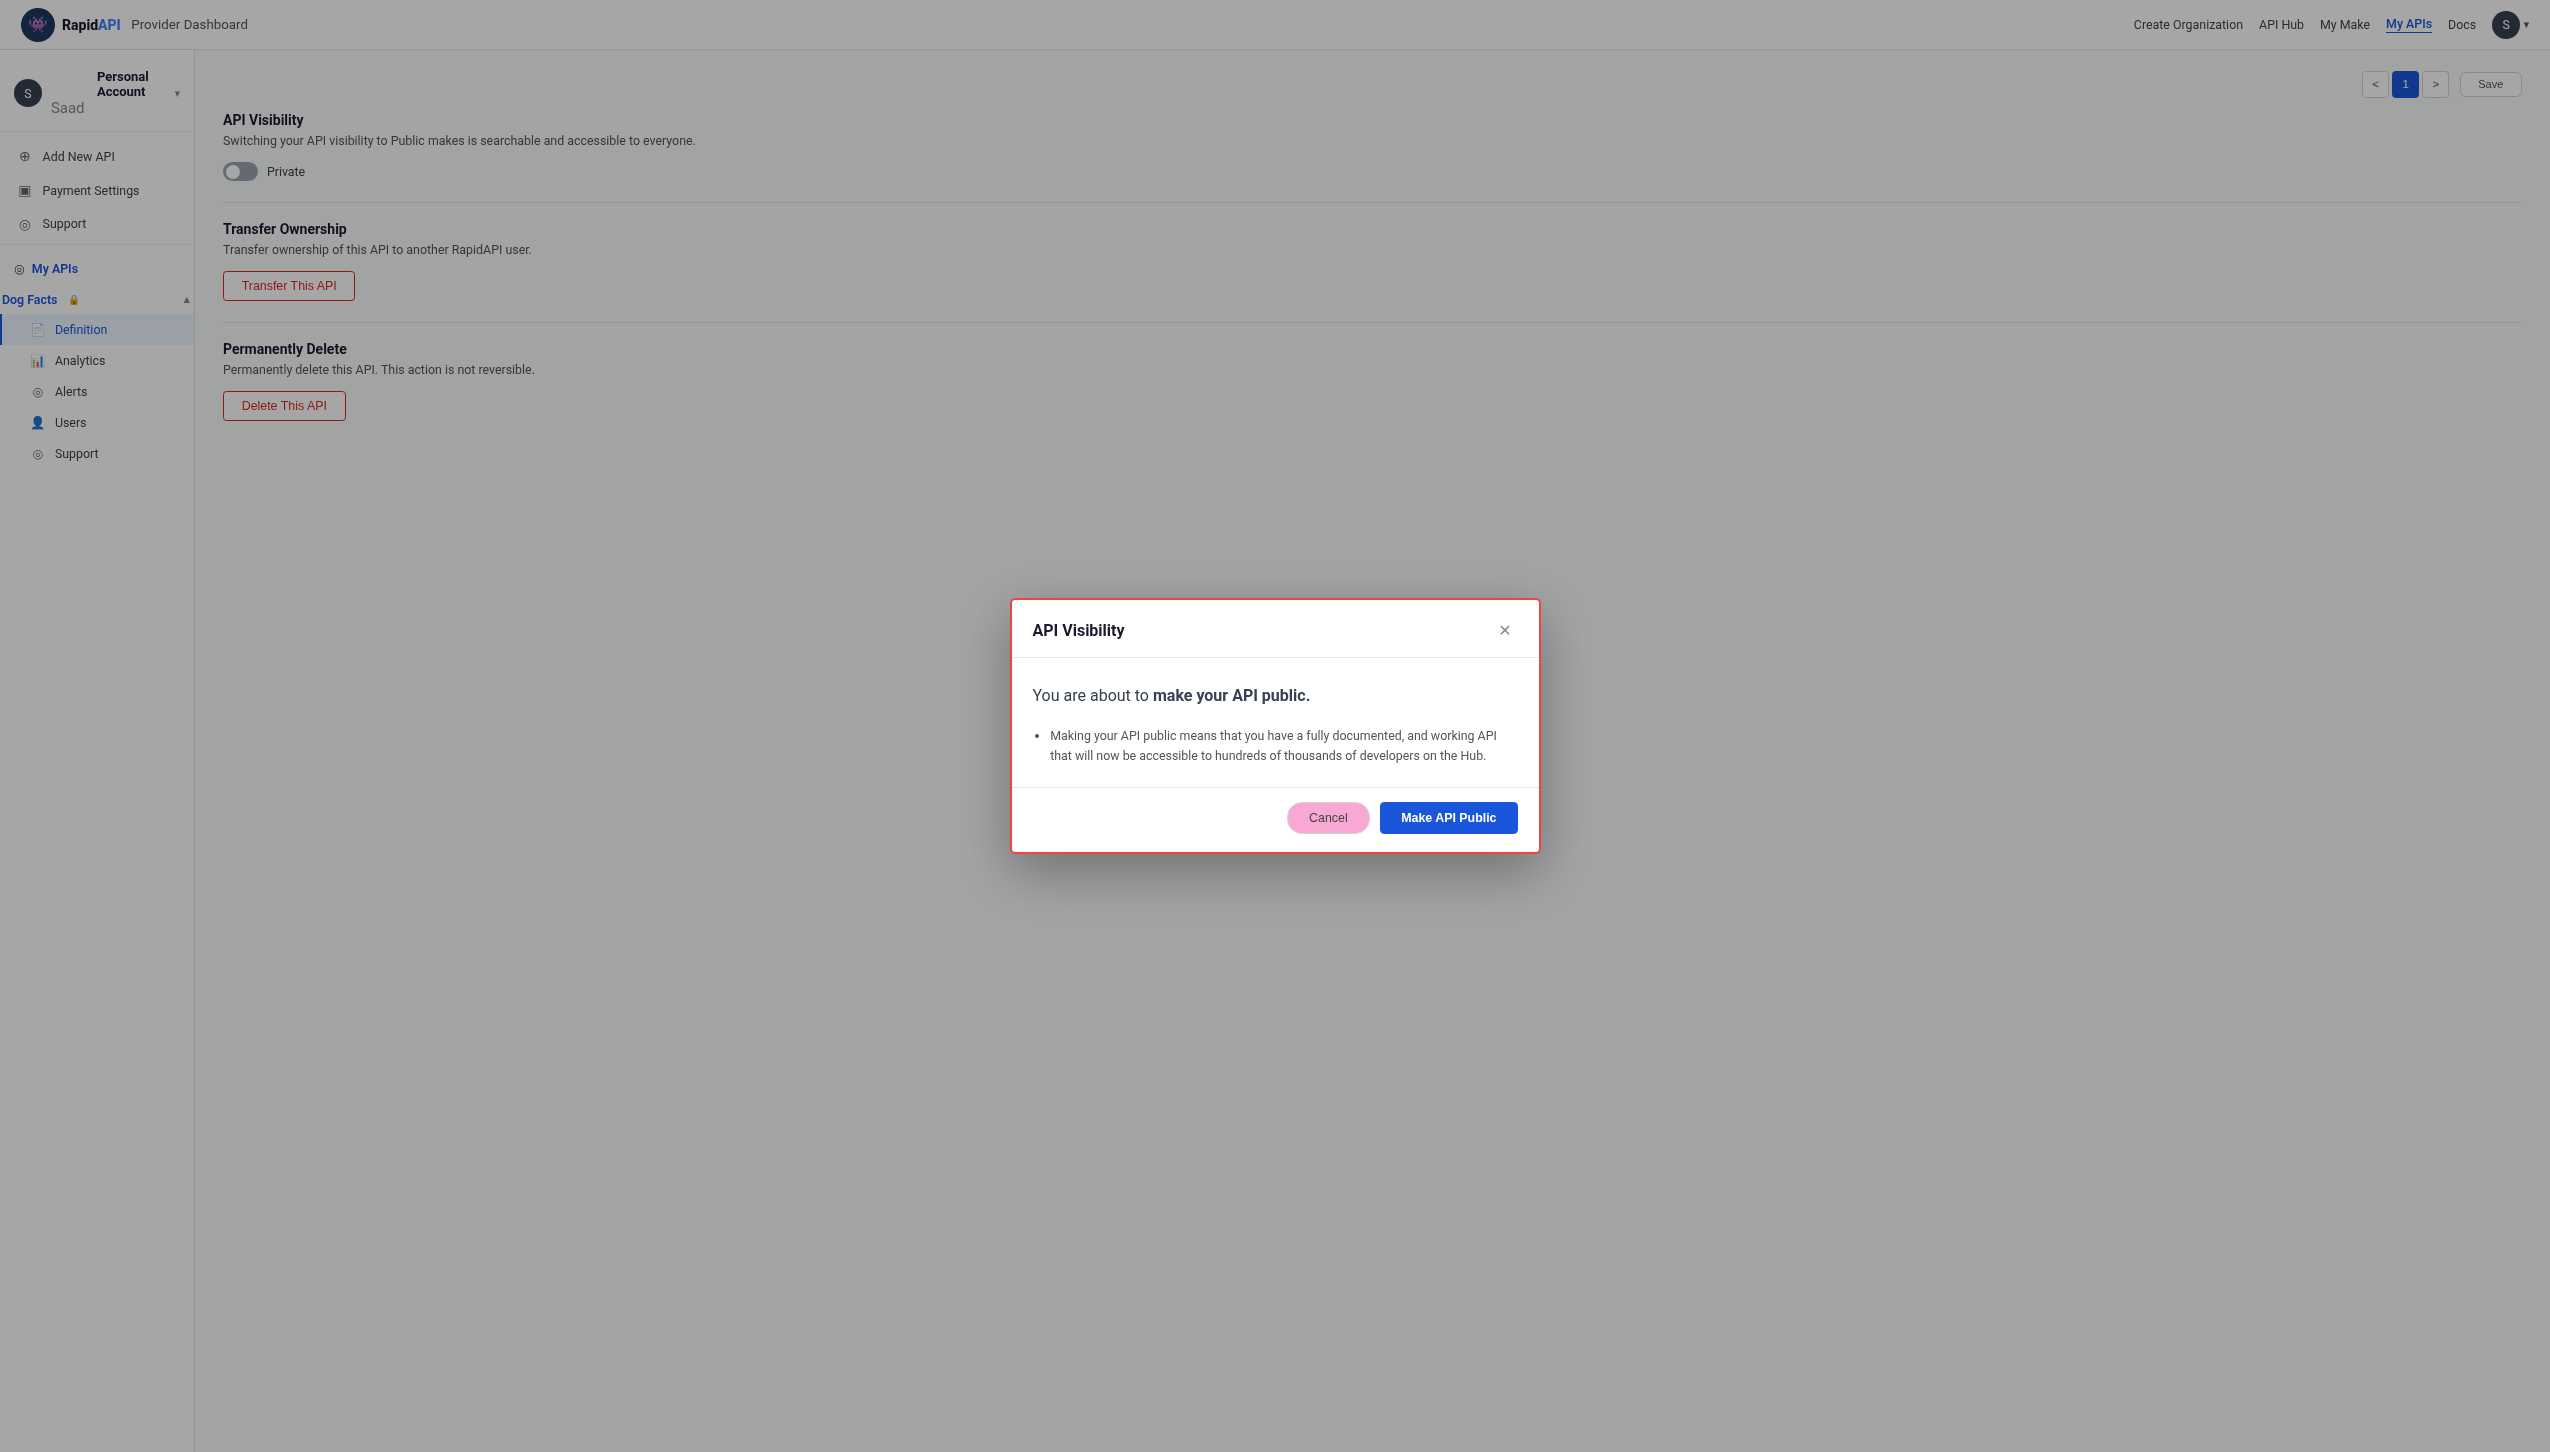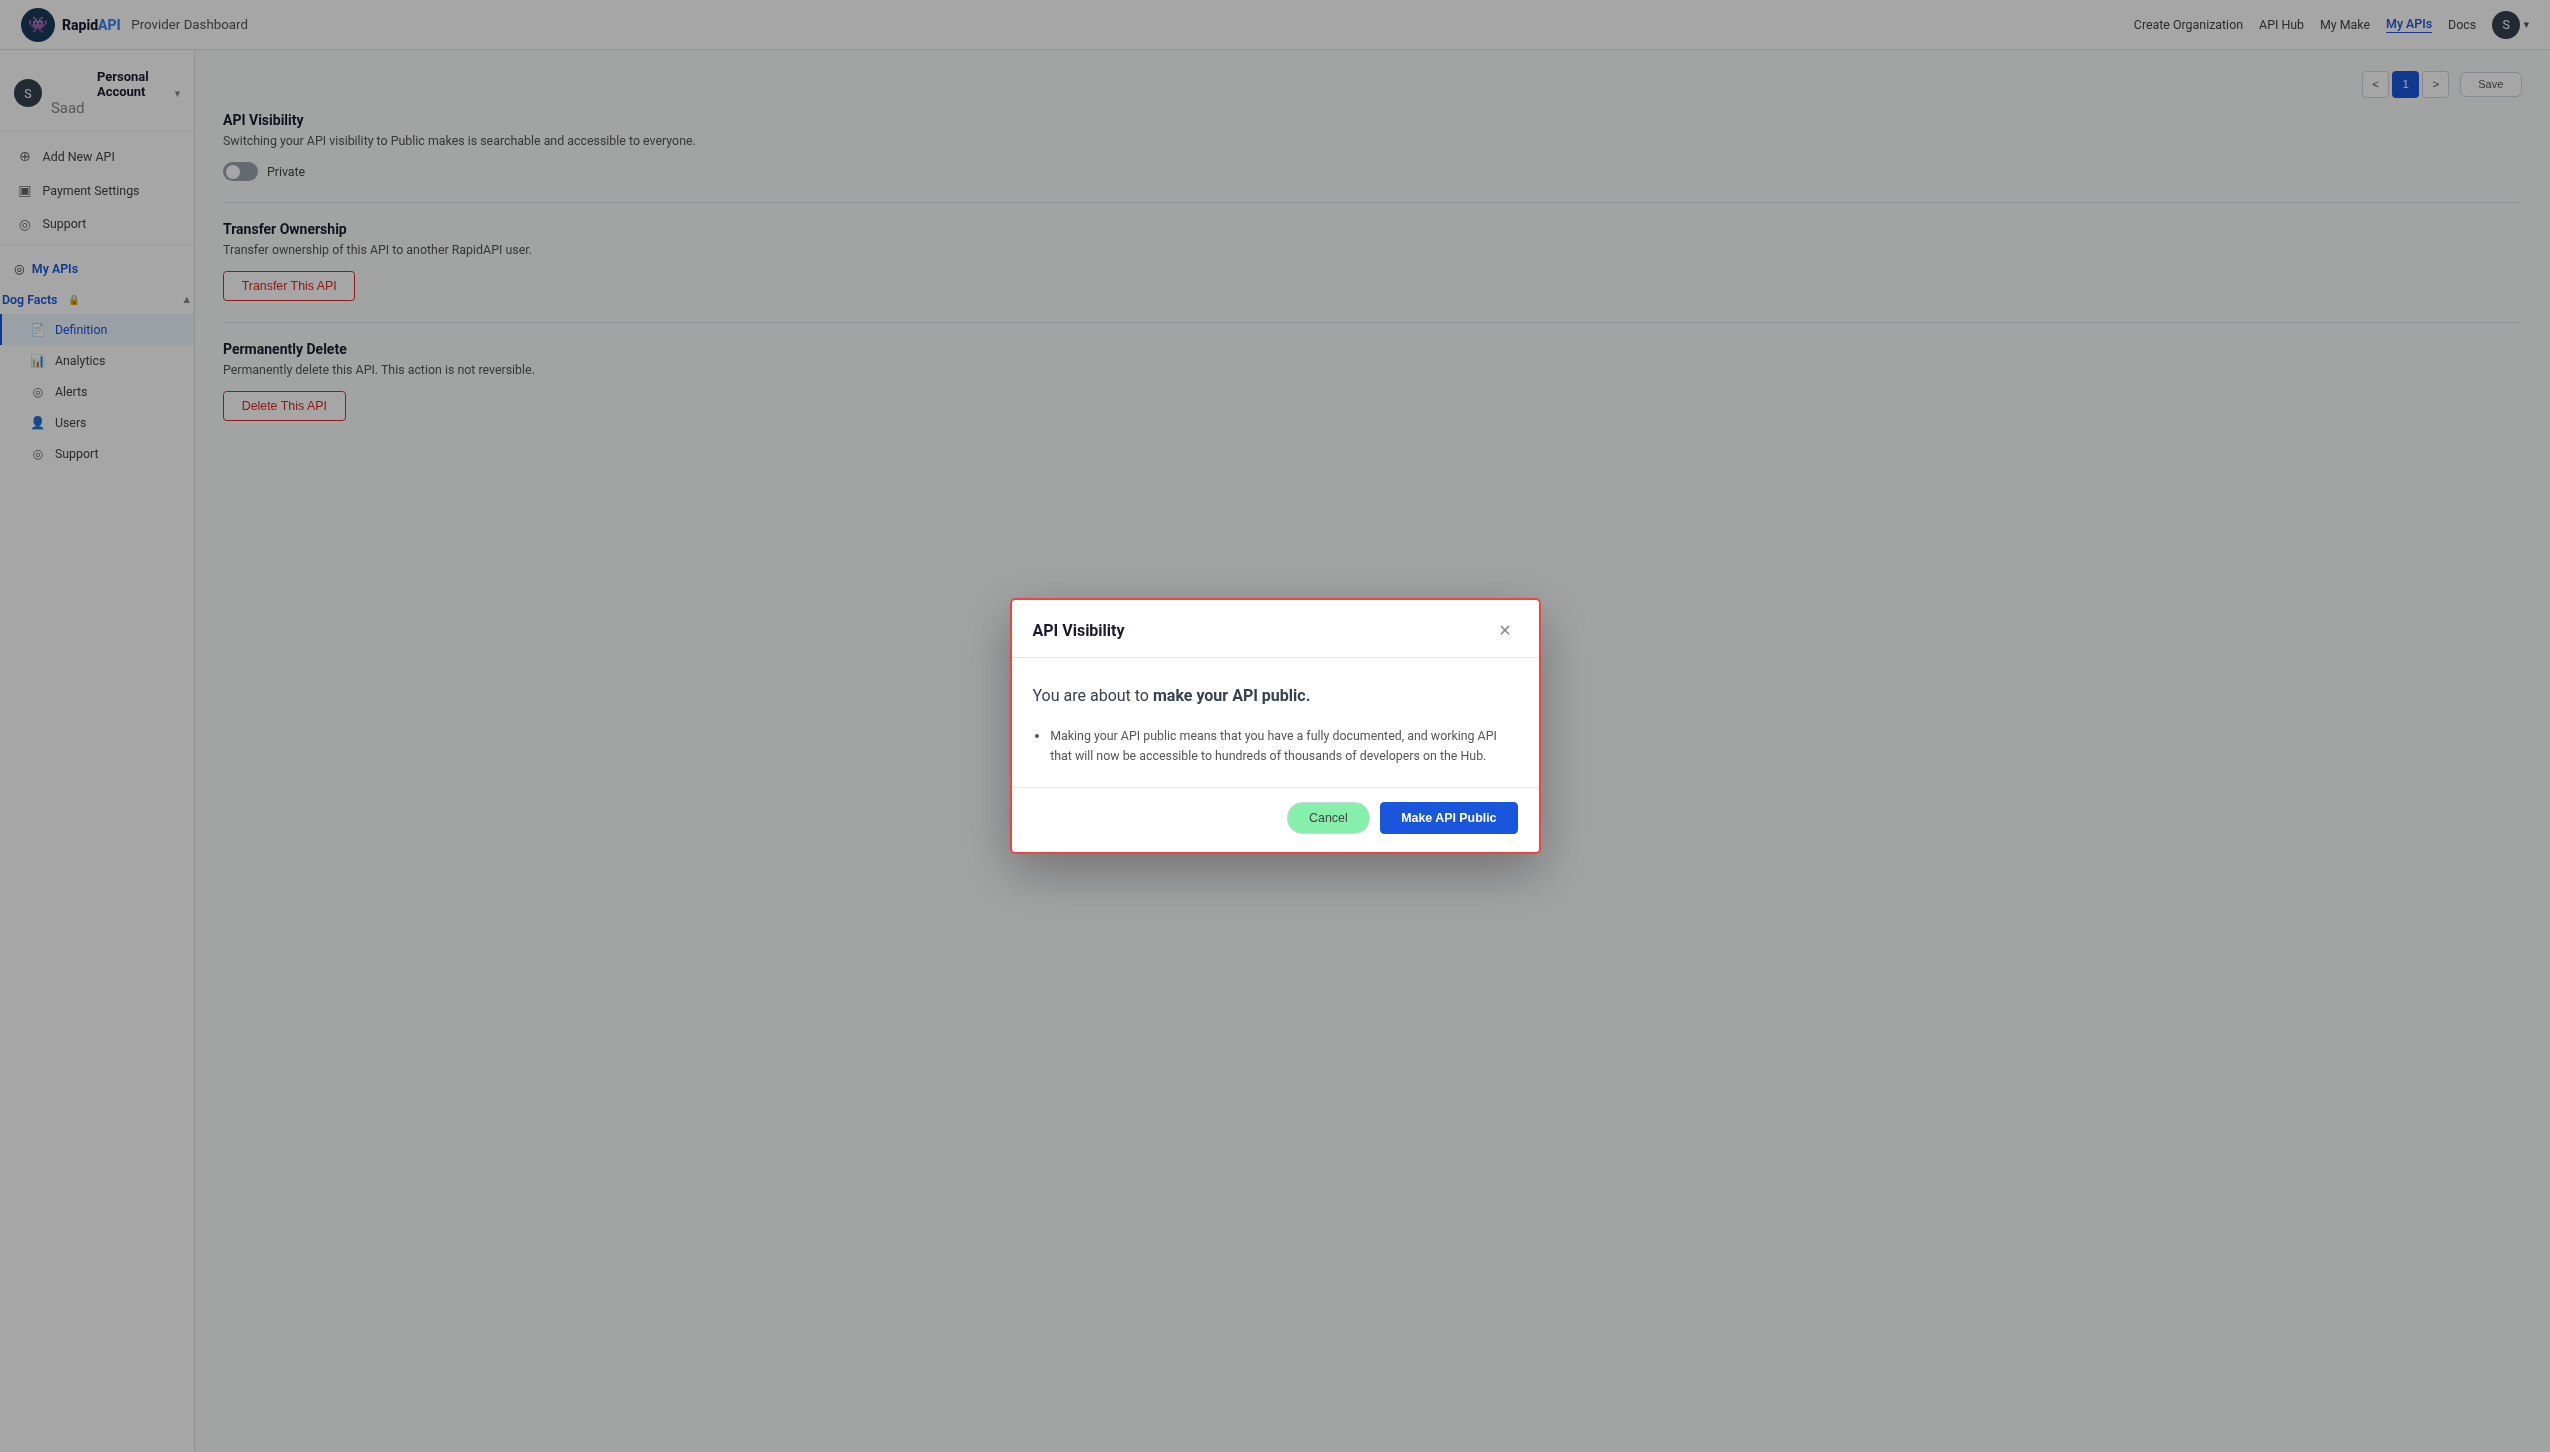--- a/index.html
+++ b/index.html
@@ -138,21 +138,21 @@
     .modal-body { padding: 25px 21px 21px; }
     .modal-message { font-size: 16px; color: #374151; margin-bottom: 17.7px; line-height: 1.6; }
     .modal-message strong { font-weight: 700; }
     .modal-list { margin-left: 17.7px; }
     .modal-list li { font-size: 12.4px; color: #555; line-height: 1.6; }
     .modal-footer {
       display: flex; justify-content: flex-end; gap: 10.6px;
       padding: 14px 21px 17.7px; border-top: 0.9px solid #e5e7eb;
     }
     .cancel-btn {
-      padding: 8px 21px; background: #86efac; border: 0.9px solid #d1d5db;
+      padding: 8px 21px; background: #f9a8d4; border: 0.9px solid #d1d5db;
       border-radius: 15px; font-size: 12.4px; color: #444; cursor: pointer;
     }
     .make-public-btn {
       padding: 8px 21px; background: #1a56db; border: none;
       border-radius: 4.4px; font-size: 12.4px; color: #fff; cursor: pointer; font-weight: 600;
     }
 
     .divider { border: none; border-top: 0.9px solid #e5e7eb; margin: 17.7px 0; }
   </style>
 </head>

